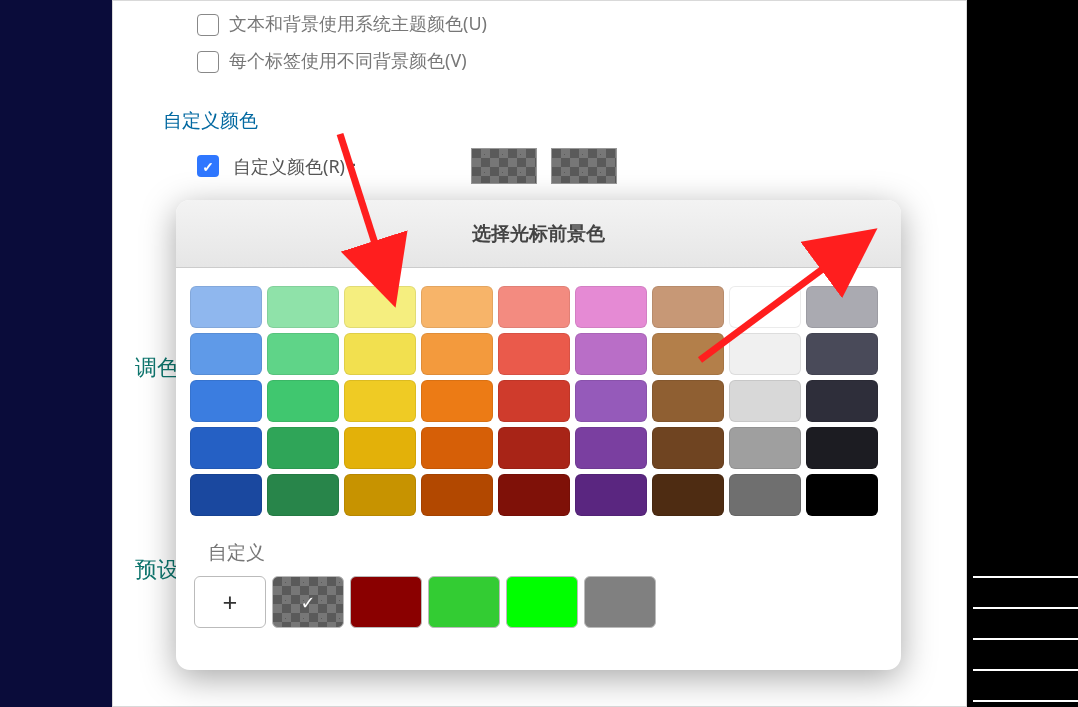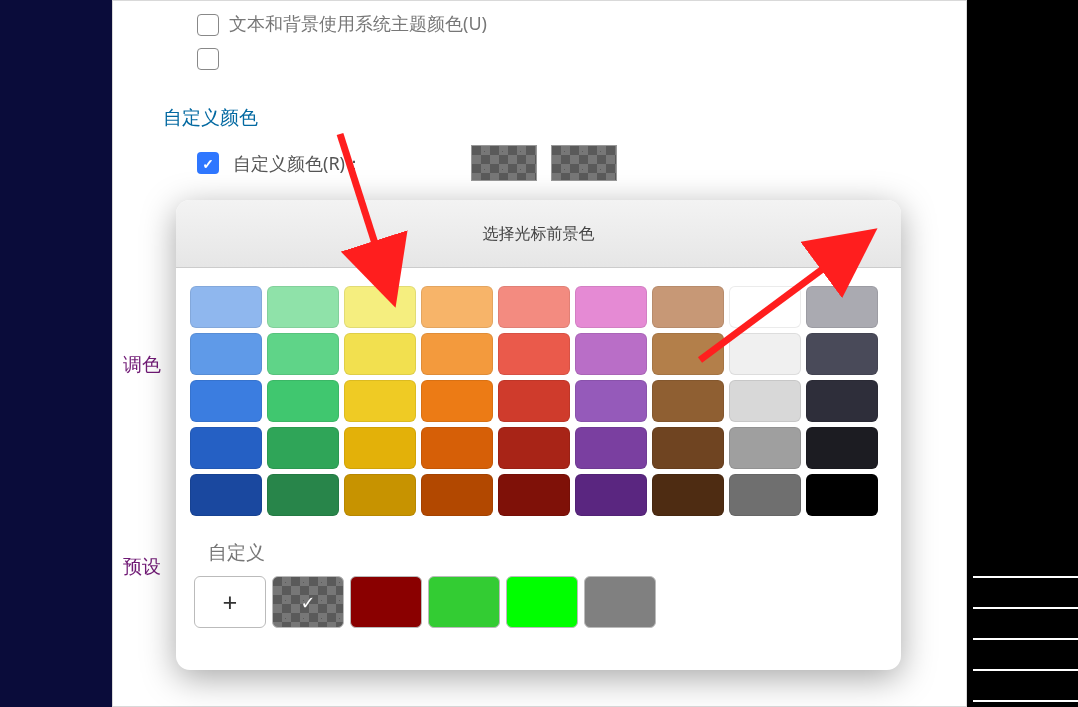--- a/index.html
+++ b/index.html
@@ -16,27 +16,27 @@
   .cursor-row{display:flex;align-items:center;gap:14px;margin-left:56px}
   .swatch-chk{width:36px;height:36px;border:1px solid #999}
   .chk-bg{background-image:
      linear-gradient(45deg,#777 25%,transparent 25%),
      linear-gradient(-45deg,#777 25%,transparent 25%),
      linear-gradient(45deg,transparent 75%,#777 75%),
      linear-gradient(-45deg,transparent 75%,#777 75%);
      background-size:18px 18px;
      background-position:0 0,0 9px,9px -9px,-9px 0;
      background-color:#5a5a5a}
-  .side-label{position:absolute;left:10px;color:#701a75;font-size:19px}
+  .side-label{position:absolute;left:22px;color:#0f766e;font-size:22px}
   
   .dialog{position:absolute;left:176px;top:200px;width:725px;height:470px;background:#fff;border-radius:14px;box-shadow:0 8px 34px rgba(0,0,0,.35);overflow:hidden}
   .dlg-head{display:flex;align-items:center;height:68px;background:linear-gradient(#f3f3f3,#e6e6e6);border-bottom:1px solid #ccc;padding:0 14px;position:relative}
   .btn{height:40px;padding:0 18px;border-radius:8px;font-size:18px;border:1px solid #b8b8b8;background:linear-gradient(#fff,#ececec);color:#333;cursor:pointer}
   .btn.primary{background:linear-gradient(#2f82ff,#1f6dff);border-color:#1557d6;color:#fff}
-  .dlg-title{position:absolute;left:0;right:0;text-align:center;font-size:16px;font-weight:400;color:#444}
+  .dlg-title{position:absolute;left:0;right:0;text-align:center;font-size:19px;font-weight:700;color:#444}
   .palette{padding:18px 14px 6px 14px}
   .pal-row{display:flex;gap:5px;margin-bottom:5px}
   .pal-row .cell{width:72px;height:42px;border-radius:6px;border:1px solid rgba(0,0,0,.08);cursor:pointer}
   .custom-label{font-size:19px;color:#777;margin:12px 0 10px 14px}
   .custom-row{display:flex;gap:6px}
   .custom-row .cell{width:72px;height:52px;border-radius:6px;border:1px solid #bbb;cursor:pointer;display:flex;align-items:center;justify-content:center}
   .plus{font-size:26px;color:#333}
   .chk-cell{color:#fff;font-size:18px}
   
   .arrow{position:absolute;pointer-events:none}
@@ -47,20 +47,21 @@
 
 <div class="stage">
   <div class="panel">
 
     <div class="row indent">
       <span class="cbx"></span>
       <span>文本和背景使用系统主题颜色(U)</span>
     </div>
     <div class="row indent">
       <span class="cbx"></span>
+      <span>每个标签使用不同背景颜色(V)</span>
     </div>
 
     <div class="section-title">自定义颜色</div>
 
     <div class="cursor-row">
       <span class="cbxOn">✓</span>
       <span style="color:#555;font-size:18px">自定义颜色(R)：</span>
       <span style="width:80px"></span>
       <span class="swatch-chk chk-bg" style="width:66px"></span>
       <span class="swatch-chk chk-bg" style="width:66px"></span>

